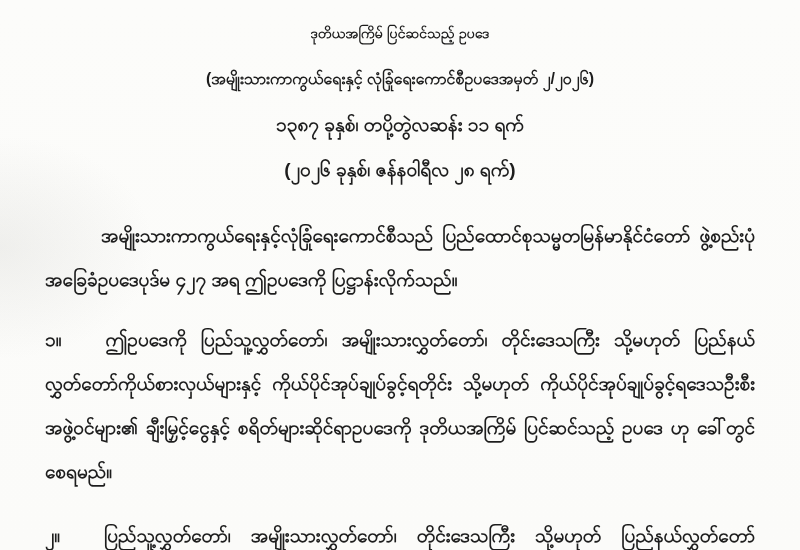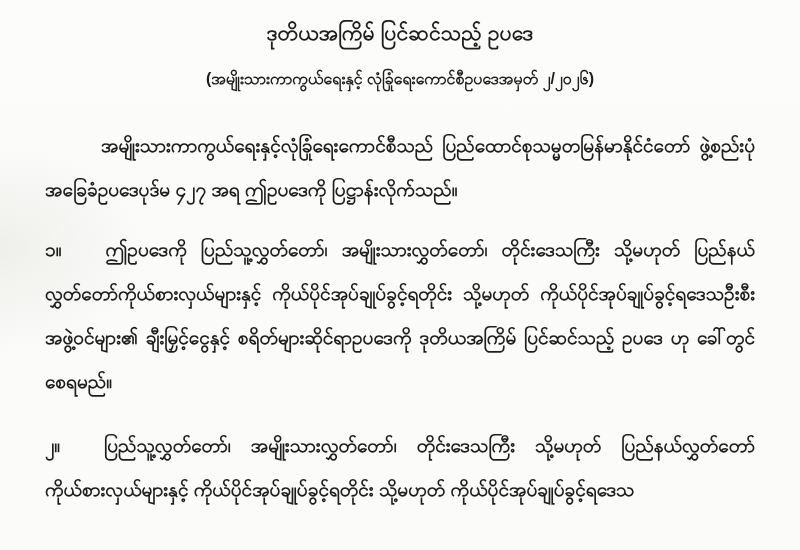--- a/index.html
+++ b/index.html
@@ -18,21 +18,21 @@
       linear-gradient(180deg, #fcfcfa 0%, #fbfbf9 100%);
     color: #1d1d1d;
     font-family: "Liberation Sans", sans-serif;
     -webkit-font-smoothing: antialiased;
   }
   .header {
     padding-top: 10px;
     text-align: center;
   }
   .title {
-    font-size: 21px;
+    font-size: 14px;
     font-weight: 700;
     line-height: 46px;
     letter-spacing: 0.2px;
   }
   .subtitle {
     font-size: 16px;
     font-weight: 700;
     line-height: 46px;
   }
   .date-line {
@@ -65,20 +65,22 @@
   }
 </style>
 </head>
 <body>
 
 <div class="page">
 
   <div class="header">
     <div class="title">ဒုတိယအကြိမ် ပြင်ဆင်သည့် ဥပဒေ</div>
     <div class="subtitle">(အမျိုးသားကာကွယ်ရေးနှင့် လုံခြုံရေးကောင်စီဥပဒေအမှတ် ၂/၂၀၂၆)</div>
+    <div class="date-line">၁၃၈၇ ခုနှစ်၊ တပို့တွဲလဆန်း ၁၁ ရက်</div>
+    <div class="date-line">(၂၀၂၆ ခုနှစ်၊ ဇန်နဝါရီလ ၂၈ ရက်)</div>
   </div>
 
   <div class="body-block">
 
     <p class="preamble">အမျိုးသားကာကွယ်ရေးနှင့်လုံခြုံရေးကောင်စီသည် ပြည်ထောင်စုသမ္မတမြန်မာနိုင်ငံတော် ဖွဲ့စည်းပုံအခြေခံဥပဒေပုဒ်မ ၄၂၇ အရ ဤဥပဒေကို ပြဋ္ဌာန်းလိုက်သည်။</p>
 
     <p class="section section-1">
       <span class="sec-num">၁။</span><span>ဤဥပဒေကို ပြည်သူ့လွှတ်တော်၊ အမျိုးသားလွှတ်တော်၊ တိုင်းဒေသကြီး သို့မဟုတ် ပြည်နယ်လွှတ်တော်ကိုယ်စားလှယ်များနှင့် ကိုယ်ပိုင်အုပ်ချုပ်ခွင့်ရတိုင်း သို့မဟုတ် ကိုယ်ပိုင်အုပ်ချုပ်ခွင့်ရဒေသဦးစီးအဖွဲ့ဝင်များ၏ ချီးမြှင့်ငွေနှင့် စရိတ်များဆိုင်ရာဥပဒေကို ဒုတိယအကြိမ် ပြင်ဆင်သည့် ဥပဒေ ဟု ခေါ်တွင်စေရမည်။</span>
     </p>
 

